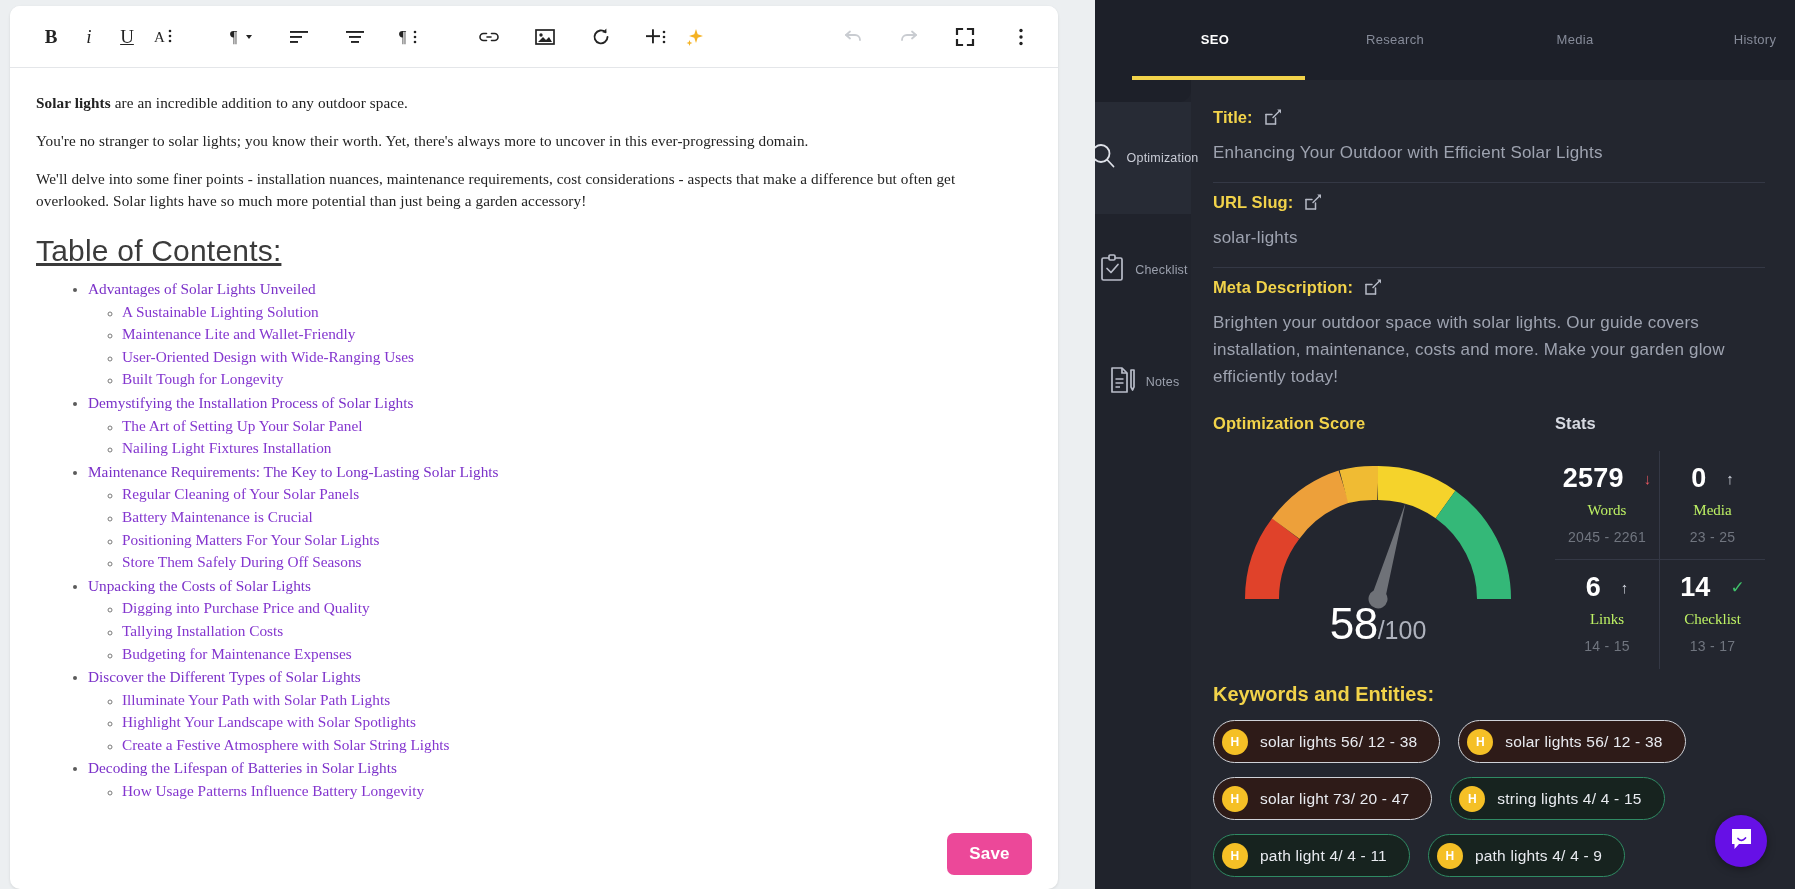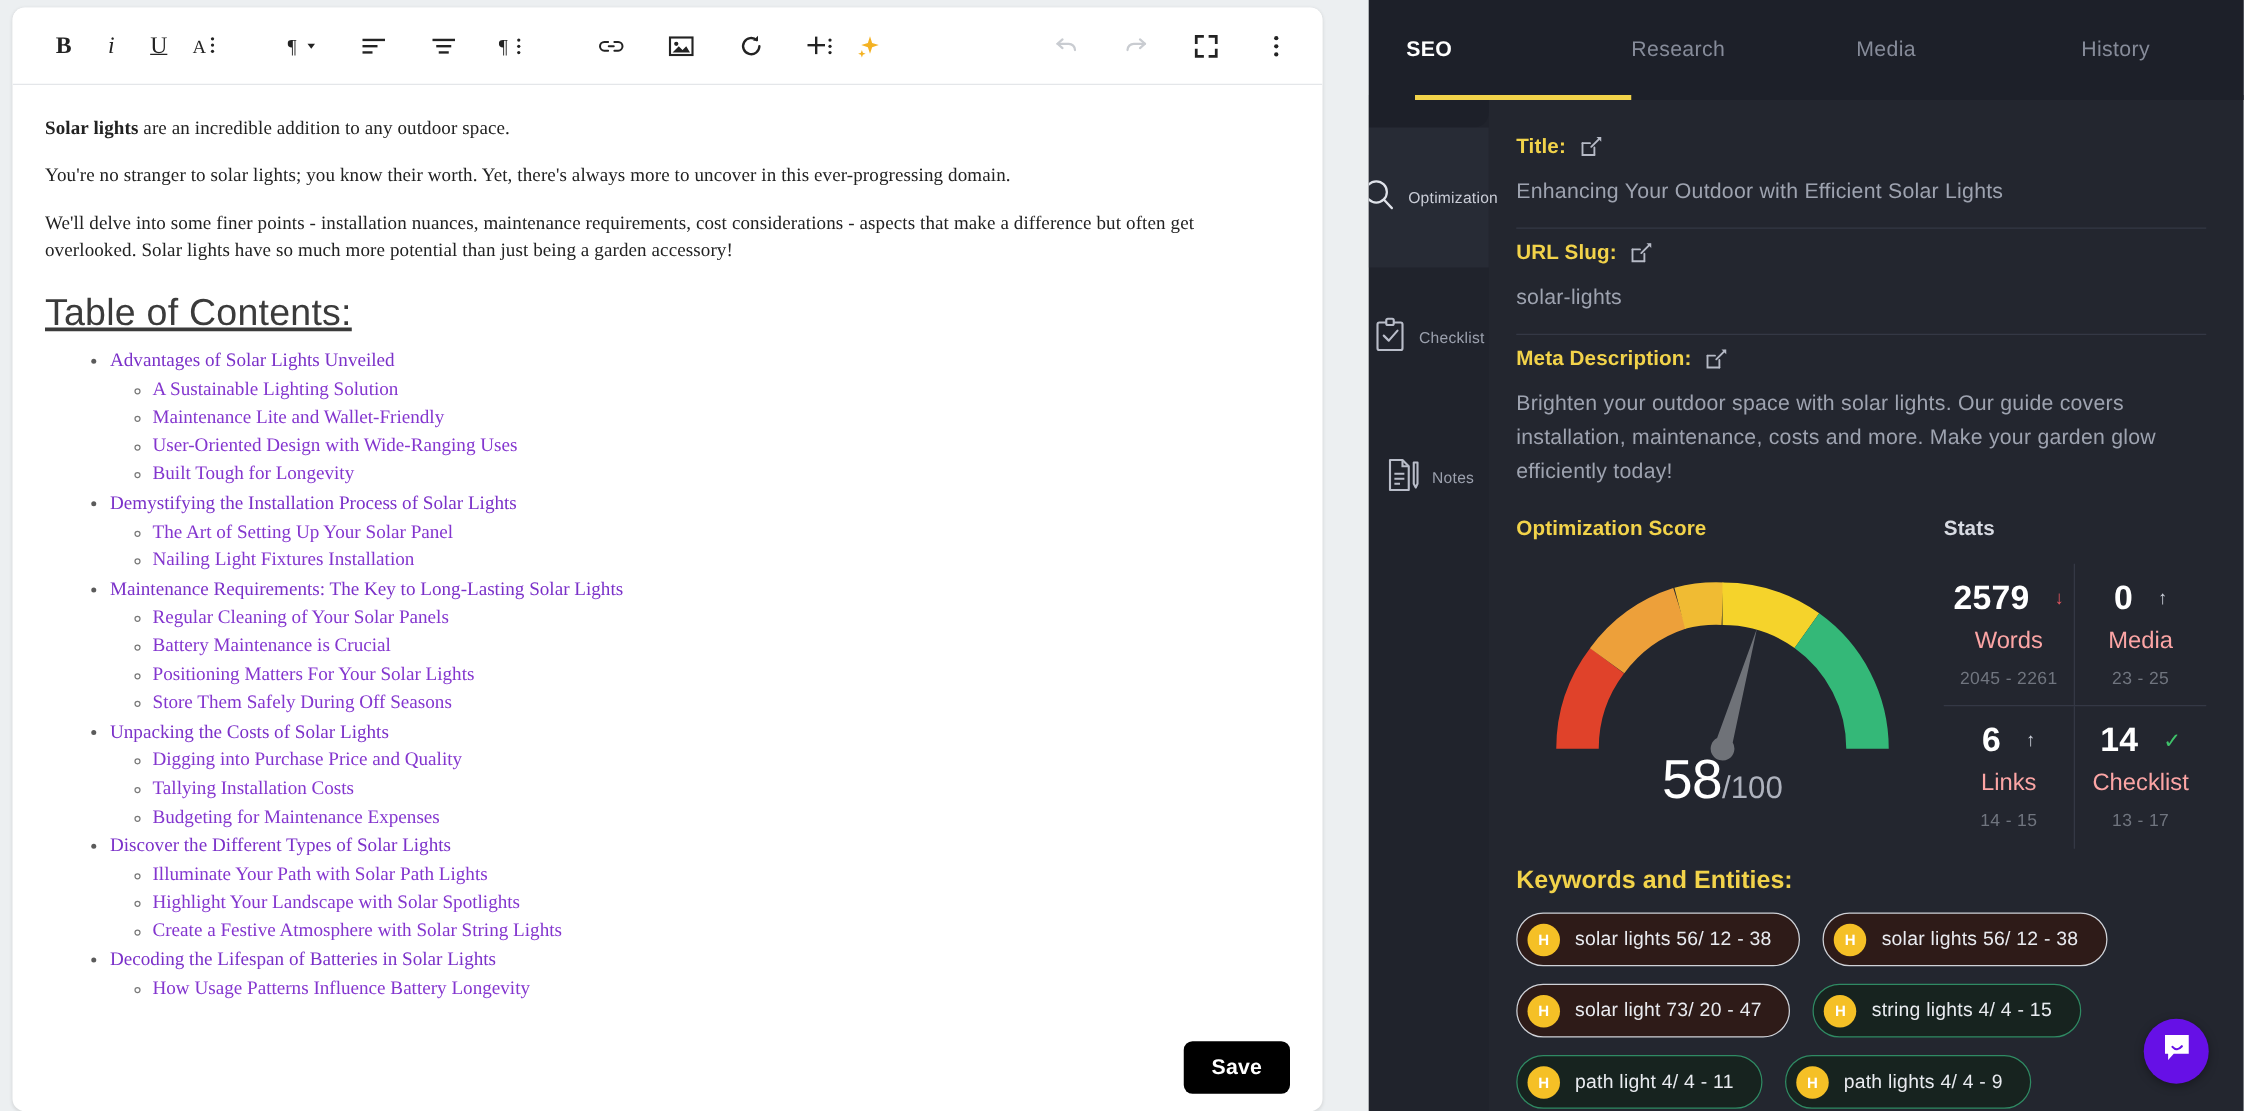--- a/index.html
+++ b/index.html
@@ -92,21 +92,21 @@
 
   .save-wrap {
     position: absolute;
     right: 26px; bottom: 14px;
     background: #fff;
     padding: 10px 0 0 14px;
     border-radius: 10px 0 0 0;
   }
   .save-btn {
     width: 85px; height: 42px;
-    background: #000000;
+    background: #ec4899;
     color: #fff;
     border: none; border-radius: 7px;
     font-family: "Liberation Sans", sans-serif;
     font-size: 17px; font-weight: bold;
     cursor: pointer;
     letter-spacing: .2px;
   }
 
   
   .seo-pane {
@@ -119,21 +119,22 @@
   .seo-tabs {
     position: relative;
     height: 80px;
     background: #1d2029;
     display: flex; align-items: center;
     padding-left: 30px;
   }
   .seo-tab {
     flex: 0 0 auto;
     width: 180px;
-    font-size: 17px;
+    text-align: center;
+    font-size: 13px;
     color: #868b99;
     cursor: pointer;
     letter-spacing: .3px;
     line-height: 80px;
     height: 80px;
   }
   .seo-tab.active { color: #ffffff; font-weight: bold; }
   .tabs-underline {
     position: absolute;
     left: 0; bottom: 0;
@@ -218,21 +219,21 @@
     position: relative;
   }
   .stat-cell.br { border-right: 1px solid #343845; }
   .stat-cell.bb { border-bottom: 1px solid #343845; }
   .stat-top { display: flex; align-items: center; justify-content: center; gap: 20px; }
   .stat-num { font-size: 27px; color: #ffffff; font-weight: bold; letter-spacing: .2px; }
   .stat-arrow { font-size: 15px; line-height: 1; }
   .stat-arrow.down { color: #e2555f; }
   .stat-arrow.up { color: #cfd3dd; }
   .stat-arrow.ok { color: #3fc26a; font-size: 17px; }
-  .stat-label { font-size: 19px; color: #fca5a5; margin-top: 8px; }
+  .stat-label { font-size: 15px; color: #bef264; margin-top: 8px; font-family: Liberation Serif, serif; }
   .stat-range { font-size: 14px; color: #70757f; margin-top: 10px; letter-spacing: .3px; }
 
   .kw-title { color: #f2d34a; font-size: 20px; font-weight: bold; margin-top: 14px; }
   .kw-grid {
     margin-top: 14px;
     display: flex; flex-wrap: wrap;
     gap: 14px 18px;
   }
   .kw-chip {
     display: inline-flex; align-items: center;

